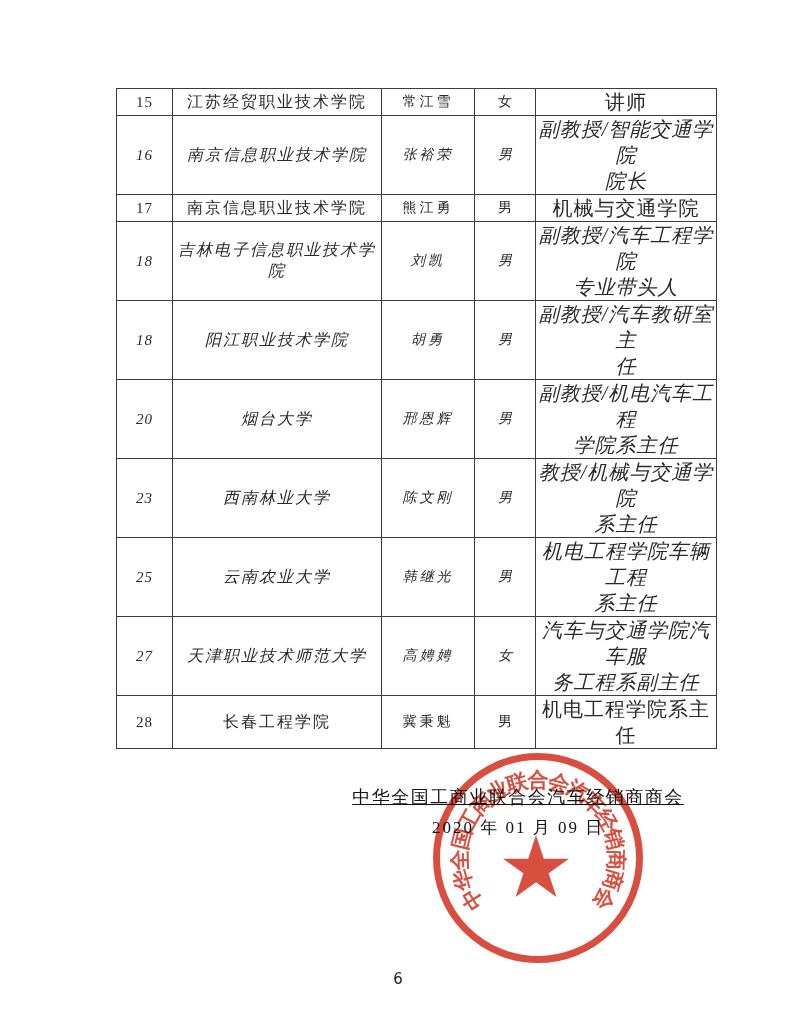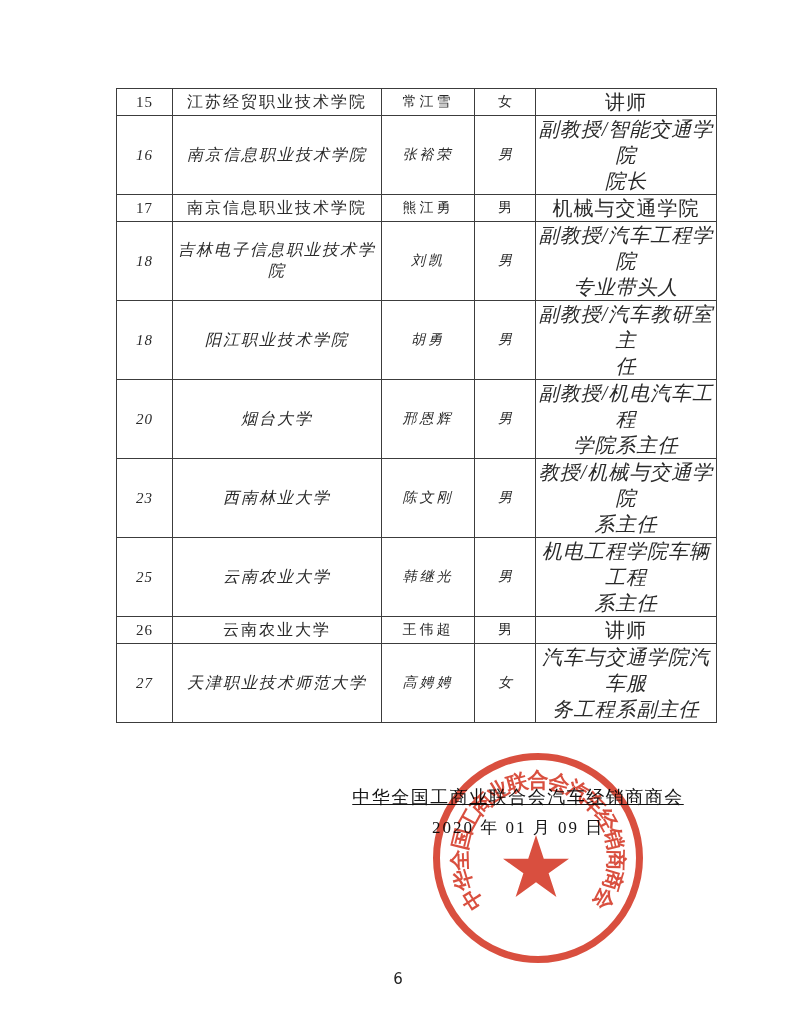--- a/index.html
+++ b/index.html
@@ -118,34 +118,34 @@
 系主任</td>
           </tr>
           <tr class="d">
             <td class="c-no">25</td>
             <td class="c-institution">云南农业大学</td>
             <td class="c-name">韩继光</td>
             <td class="c-gender">男</td>
             <td class="c-title">机电工程学院车辆工程
 系主任</td>
           </tr>
-          <tr class="s">
-            <td class="c-no">26</td>
-            <td class="c-institution">云南农业大学</td>
-            <td class="c-name">王伟超</td>
-            <td class="c-gender">男</td>
-            <td class="c-title">讲师</td>
-          </tr>
           <tr class="d">
             <td class="c-no">27</td>
             <td class="c-institution">天津职业技术师范大学</td>
             <td class="c-name">高娉娉</td>
             <td class="c-gender">女</td>
             <td class="c-title">汽车与交通学院汽车服
 务工程系副主任</td>
+          </tr>
+          <tr class="s">
+            <td class="c-no">28</td>
+            <td class="c-institution">长春工程学院</td>
+            <td class="c-name">冀秉魁</td>
+            <td class="c-gender">男</td>
+            <td class="c-title">机电工程学院系主任</td>
           </tr>
         </tbody>
     </table>
   </div>
 
   <div class="footer">
     <div class="org">中华全国工商业联合会汽车经销商商会</div>
     <div class="date">2020 年 01 月 09 日</div>
   </div>
 

